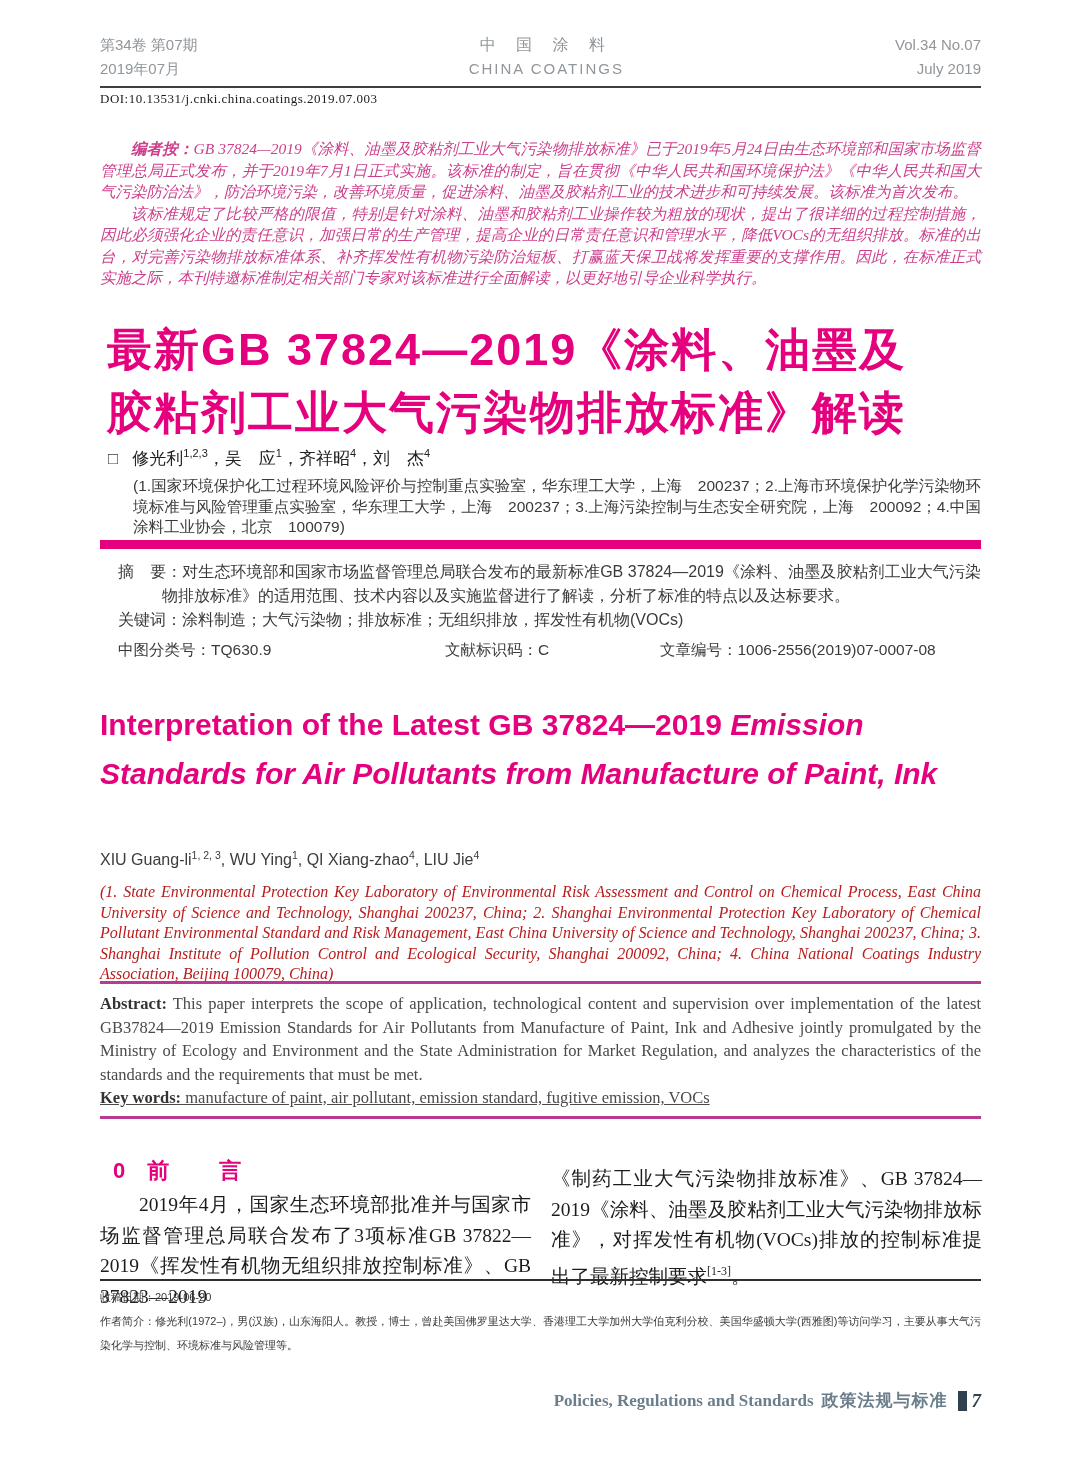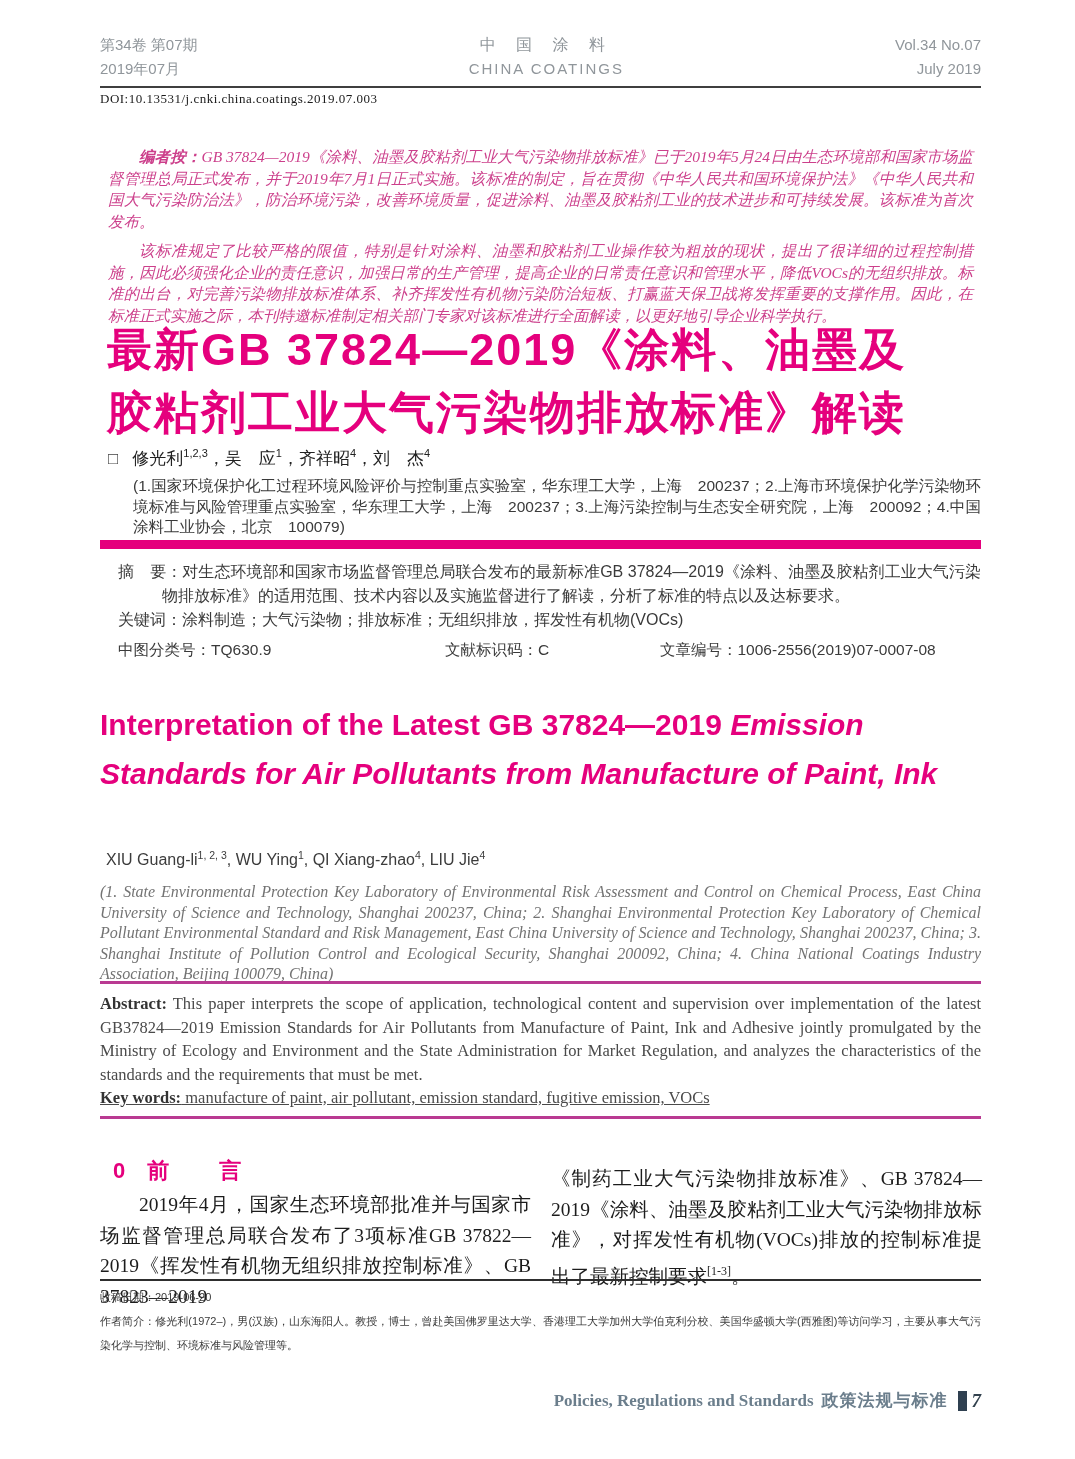--- a/index.html
+++ b/index.html
@@ -15,21 +15,21 @@
   .jheader .r { text-align:right; }
   .jheader .cn-name { font-size:16px; letter-spacing:8px; }
   .jheader .en-name { font-size:15px; letter-spacing:2px; }
   .header-rule { position:absolute; left:100px; top:86px; width:881px; height:2px; background:#3f3f3f; }
   .doi-line { position:absolute; left:100px; top:91px; font-family:"Liberation Serif", serif; font-size:13px; color:#1a1a1a; letter-spacing:0.5px; }
 
   
   .editor-note { position:absolute; left:100px; top:138px; width:881px;
     font-family:"Liberation Serif", serif; font-style:italic;
     font-size:15.5px; line-height:21.5px; color:#cc3f8b; text-align:justify; }
-  .editor-note p { margin:8px; text-indent:2em; }
+  .editor-note p { margin:0; text-indent:2em; }
   .editor-note .lbl { font-weight:bold; }
 
   
   .title-cn { position:absolute; left:107px; top:318px; width:881px;
     font-weight:900; font-size:45px; line-height:63px; color:#e5007d; letter-spacing:2px; }
 
   
   .authors-cn { position:absolute; left:108px; top:447px; font-size:17px; color:#222; }
   .authors-cn .marker { margin-right:14px; color:#444; }
   .authors-cn sup { font-size:11px; }
@@ -47,25 +47,25 @@
   .meta-row .m1 { position:absolute; left:0; }
   .meta-row .m2 { position:absolute; left:327px; }
   .meta-row .m3 { position:absolute; left:542px; }
 
   
   .title-en { position:absolute; left:100px; top:700px; width:881px;
     font-weight:bold; font-size:30px; line-height:49px; color:#e5007d; letter-spacing:0; }
   .title-en em { font-style:italic; }
 
   
-  .authors-en { position:absolute; left:106px; top:849px; font-size:16px; color:#3c3c3c; }
+  .authors-en { position:absolute; left:100px; top:849px; font-size:16px; color:#3c3c3c; }
   .authors-en sup { font-size:10.5px; }
   .affil-en { position:absolute; left:100px; top:882px; width:881px;
     font-family:"Liberation Serif", serif; font-style:italic;
-    font-size:16px; line-height:20.5px; color:#737373; text-align:justify; }
+    font-size:16px; line-height:20.5px; color:#b91c1c; text-align:justify; }
 
   .rule-thin { position:absolute; left:100px; width:881px; height:2.5px; background:#b93a92; }
   .rule-1 { top:981px; }
   .rule-2 { top:1116px; }
 
   
   .abstract-en { position:absolute; left:100px; top:992px; width:881px;
     font-family:"Liberation Serif", serif; font-size:16.5px; line-height:23.5px;
     color:#4a4a4a; text-align:justify; }
   .abstract-en .lbl, .keywords-en .lbl { font-weight:bold; color:#333; }

